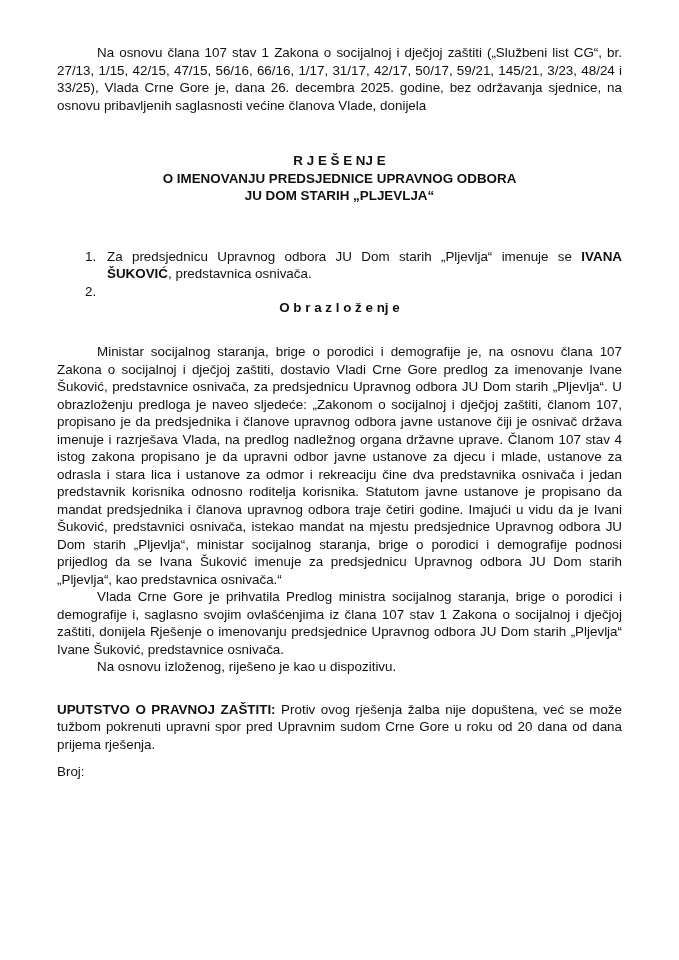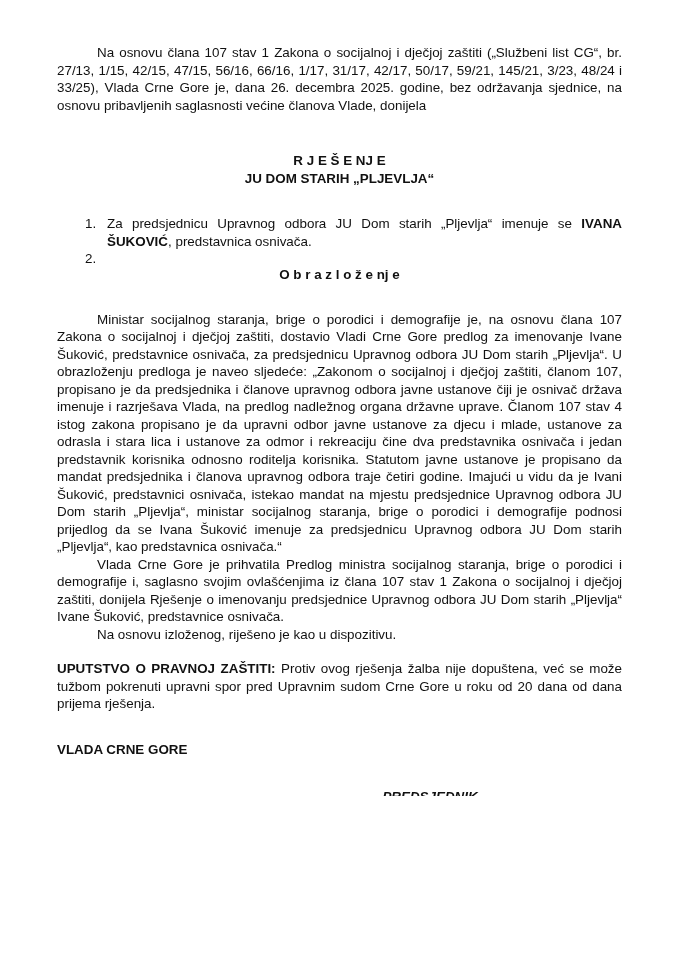--- a/index.html
+++ b/index.html
@@ -23,42 +23,42 @@
   p { margin: 0; }
   .justify { text-align: justify; }
   .indent { text-indent: 40px; }
   .bold { font-weight: 700; }
 
   .intro { margin-bottom: 38px; }
 
   .title-block {
     text-align: center;
     font-weight: 700;
-    margin-bottom: 28px;
+    margin-bottom: 43px;
   }
 
   .doc-list { margin-bottom: 16px; }
   .list-item {
     position: relative;
     padding-left: 50px;
     text-align: justify;
   }
   .list-num {
     position: absolute;
     left: 28px;
     top: 0;
   }
 
   .section-heading {
     text-align: center;
     font-weight: 700;
     margin-bottom: 27px;
   }
 
-  .uputstvo { margin-top: 17px; }
+  .uputstvo { margin-top: 25px; }
 
   .broj-block { margin-top: 10px; }
 
   .gov-name {
     margin-top: 28px;
     font-weight: 700;
   }
 
   .signature-block {
     margin-top: 30px;
@@ -71,20 +71,21 @@
 </style>
 </head>
 <body>
 
 <div class="page">
 
   <p class="intro justify indent">Na osnovu člana 107 stav 1 Zakona o socijalnoj i dječjoj zaštiti („Službeni list CG“, br. 27/13, 1/15, 42/15, 47/15, 56/16, 66/16, 1/17, 31/17, 42/17, 50/17, 59/21, 145/21, 3/23, 48/24 i 33/25), Vlada Crne Gore je, dana  26. decembra 2025. godine, bez održavanja sjednice, na osnovu pribavljenih saglasnosti većine članova Vlade, donijela</p>
 
   <div class="title-block">
     <div>R J E Š E NJ E</div>
+    <div>O IMENOVANJU PREDSJEDNICE UPRAVNOG ODBORA</div>
     <div>JU DOM STARIH „PLJEVLJA“</div>
   </div>
 
   <div class="doc-list">
     <div class="list-item">
       <span class="list-num">1.</span><span>Za predsjednicu Upravnog odbora JU Dom starih „Pljevlja“ imenuje se </span><span class="bold">IVANA ŠUKOVIĆ</span><span>, predstavnica osnivača.</span>
     </div>
     <div class="list-item">
       <span class="list-num">2.</span>
     </div>
@@ -97,20 +98,21 @@
   <p class="justify indent">Vlada Crne Gore je prihvatila Predlog ministra socijalnog staranja, brige o porodici i demografije i, saglasno svojim ovlašćenjima iz člana 107 stav 1 Zakona o socijalnoj i dječjoj zaštiti, donijela Rješenje o imenovanju predsjednice Upravnog odbora JU Dom starih „Pljevlja“ Ivane Šuković, predstavnice osnivača.</p>
 
   <p class="justify indent">Na osnovu izloženog, riješeno je kao u dispozitivu.</p>
 
   <p class="justify uputstvo">
     <span class="bold">UPUTSTVO O PRAVNOJ ZAŠTITI:</span>
     <span>Protiv ovog rješenja žalba nije dopuštena, već se može tužbom pokrenuti upravni spor pred Upravnim sudom Crne Gore u roku od 20 dana od dana prijema rješenja.</span>
   </p>
 
   <div class="broj-block">
+    <p>Broj:</p>
   </div>
 
   <div class="gov-name">VLADA CRNE GORE</div>
 
   <div class="signature-block">
     <div class="signature-title">PREDSJEDNIK</div>
   </div>
 
 </div>
 

